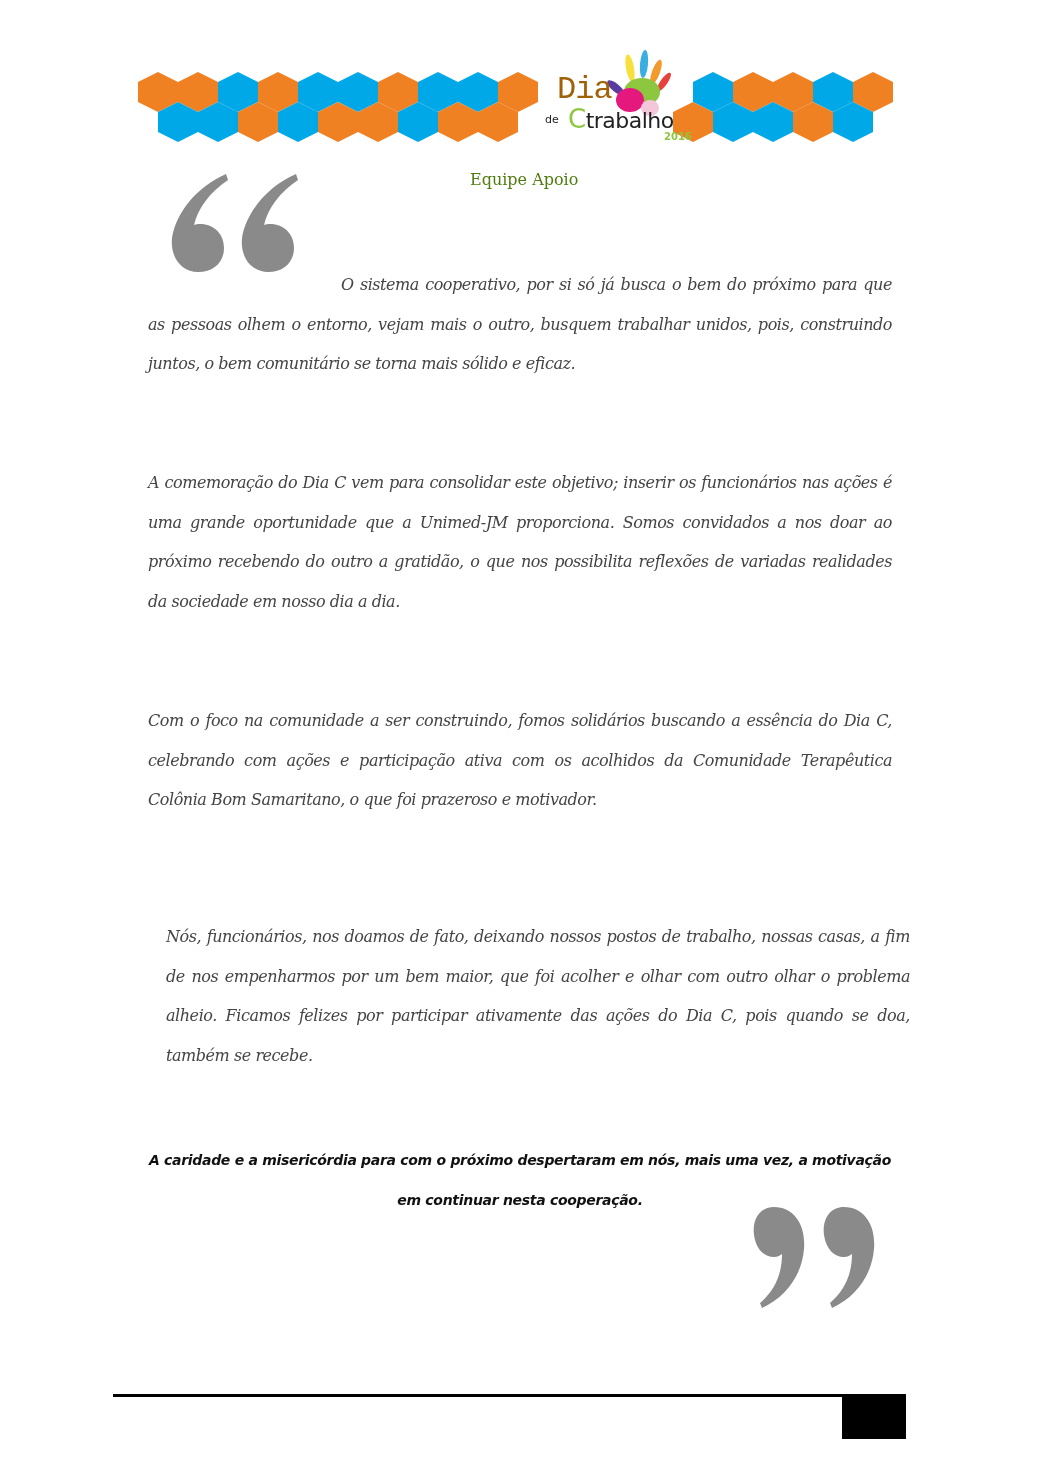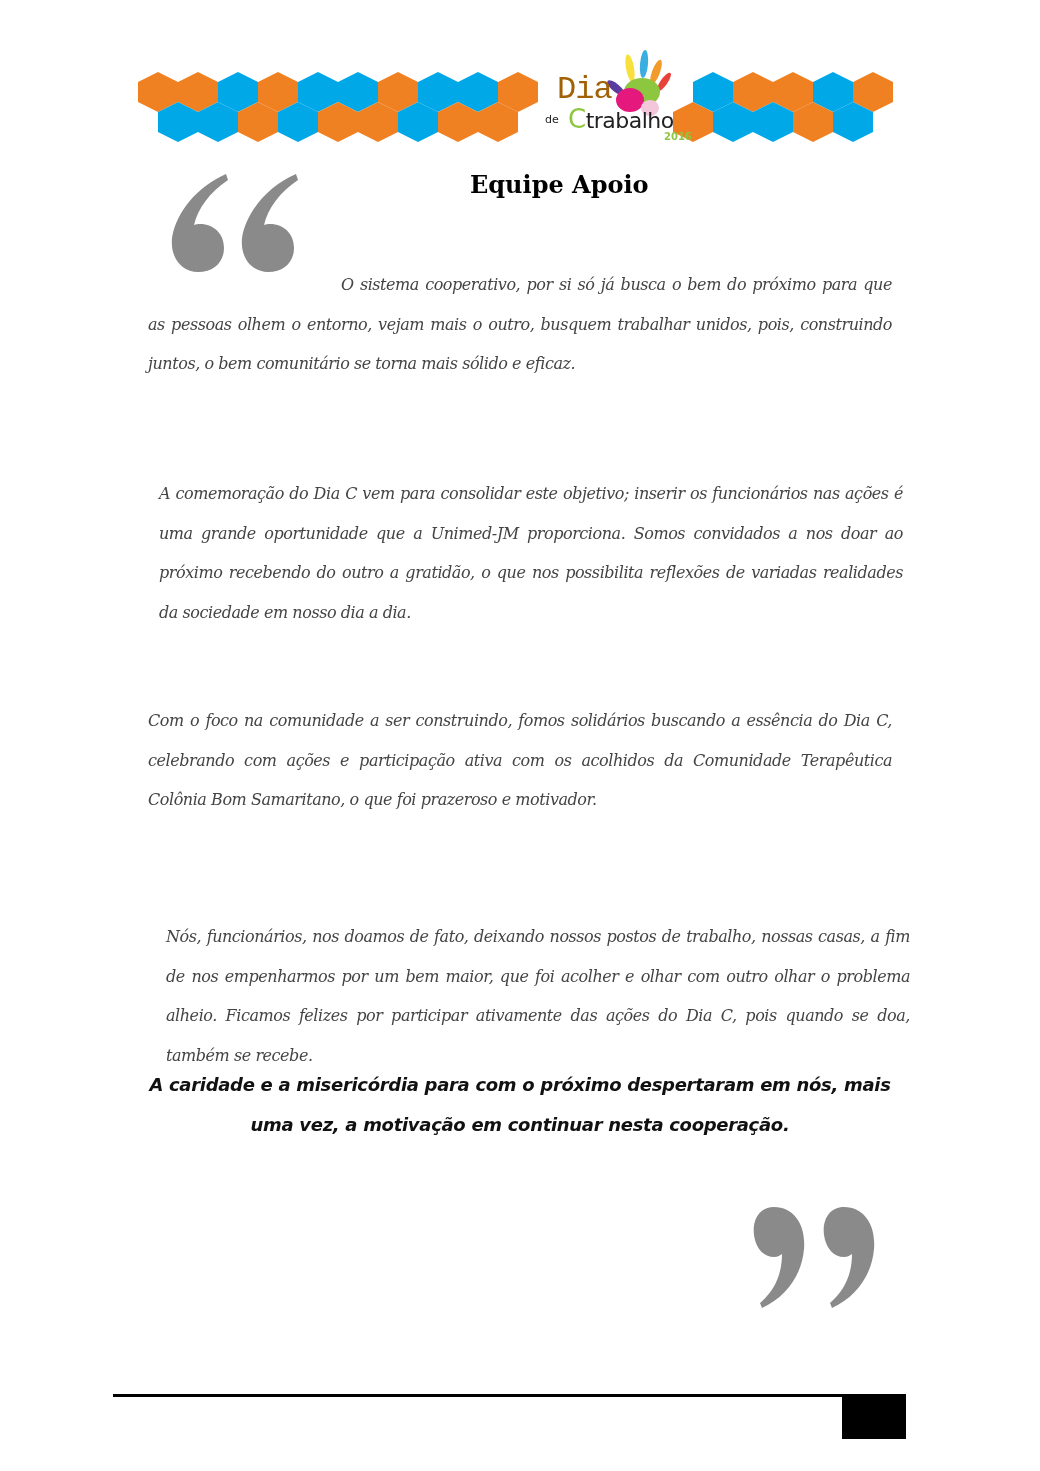--- a/index.html
+++ b/index.html
@@ -8,27 +8,27 @@
     .hex { position:absolute; width:40px; height:40px; clip-path:polygon(50% 0, 100% 25%, 100% 75%, 50% 100%, 0 75%, 0 25%); }
     .logo { position:absolute; left:540px; top:48px; width:132px; height:96px; }
     .logo-dia { position:absolute; left:17px; top:26px; font-family:Liberation Mono, monospace; font-size:32px; color:#a16207; font-weight:normal; letter-spacing:-1px; line-height:1; }
     .logo-de { position:absolute; left:5px; top:66px; font-family:"DejaVu Sans", sans-serif; font-size:11px; color:#222; line-height:1; }
     .logo-coop { position:absolute; left:28px; top:58px; font-family:"DejaVu Sans", sans-serif; font-size:22px; color:#222; line-height:1; letter-spacing:-0.5px;}
     .logo-coop .bigc { color:#8dc63f; font-size:26px; }
     .logo-year { position:absolute; left:98px; top:84px; font-family:"DejaVu Sans", sans-serif; font-size:10px; font-weight:bold; color:#8dc63f; line-height:1;margin-left:26px; }
     .hand { position:absolute; left:60px; top:0; width:72px; height:70px; }
     .quote-open { position:absolute; left:168px; top:172px; width:140px; height:102px; }
     .quote-close { position:absolute; left:752px; top:1205px; width:135px; height:105px; }
-    .title { position:absolute; left:470px; top:170px; font-family:"DejaVu Serif", serif; font-size:24px; font-weight:bold; color:#000000; }
+    .title { position:absolute; left:470px; top:170px; font-family:"DejaVu Serif", serif; font-size:16px; font-weight:normal; color:#4d7c0f; }
     .para { position:absolute; left:148px; width:744px; font-family:"DejaVu Serif", serif; font-style:italic; font-size:16px; color:#444; line-height:39.7px; text-align:justify; text-align-last:left; letter-spacing:-0.45px; }
     .p1 { top:265px; text-indent:193px; }
     .p2 { top:463px; }
     .p3 { top:701px; }
     .p4 { top:899px; }
-    .closing { position:absolute; left:148px; width:744px; top:1065px; font-family:"DejaVu Sans", sans-serif; font-style:italic; font-weight:bold; font-size:18px; color:#111; line-height:40px; text-align:center; letter-spacing:-0.3px; }
+    .closing { position:absolute; left:148px; width:744px; top:1140px; font-family:"DejaVu Sans", sans-serif; font-style:italic; font-weight:bold; font-size:14px; color:#111; line-height:40px; text-align:center; letter-spacing:-0.3px; }
     .footer-line { position:absolute; left:113px; top:1394px; width:730px; height:3px; background:#000; }
     .page-box { position:absolute; left:842px; top:1394px; width:64px; height:45px; background:#000; }
   </style>
 </head>
 <body>
 
 <div class="banner" id="banner">
     <div class="hex" style="left: 0px; top: 28px; background: rgb(240, 129, 34);"></div>
     <div class="hex" style="left: 40px; top: 28px; background: rgb(240, 129, 34);"></div>
     <div class="hex" style="left: 80px; top: 28px; background: rgb(0, 168, 232);"></div>
@@ -78,21 +78,21 @@
 </div>
 
 <svg class="quote-open" viewBox="0 0 140 102">
   <path d="M58 2 C30 14 8 40 4 66 C2 86 14 100 30 100 C46 100 56 90 56 76 C56 62 46 52 32 52 C30 52 28 52 26 53 C30 36 42 20 60 8 Z" fill="#8a8a8a"></path>
   <path d="M128 2 C100 14 78 40 74 66 C72 86 84 100 100 100 C116 100 126 90 126 76 C126 62 116 52 102 52 C100 52 98 52 96 53 C100 36 112 20 130 8 Z" fill="#8a8a8a"></path>
 </svg>
 
 <h1 class="title" style="margin:0;">Equipe Apoio</h1>
 
 <p class="para p1" style="margin:0;">O sistema cooperativo, por si só já busca o bem do próximo para que as pessoas olhem o entorno, vejam mais o outro, busquem trabalhar unidos, pois, construindo juntos, o bem comunitário se torna mais sólido e eficaz.</p>
-<p class="para p2" style="margin:11px;">A comemoração do Dia C vem para consolidar este objetivo; inserir os funcionários nas ações é uma grande oportunidade que a Unimed-JM proporciona. Somos convidados a nos doar ao próximo recebendo do outro a gratidão, o que nos possibilita reflexões de variadas realidades da sociedade em nosso dia a dia.</p>
+<p class="para p2" style="margin:0;">A comemoração do Dia C vem para consolidar este objetivo; inserir os funcionários nas ações é uma grande oportunidade que a Unimed-JM proporciona. Somos convidados a nos doar ao próximo recebendo do outro a gratidão, o que nos possibilita reflexões de variadas realidades da sociedade em nosso dia a dia.</p>
 <p class="para p3" style="margin:0;">Com o foco na comunidade a ser construindo, fomos solidários buscando a essência do Dia C, celebrando com ações e participação ativa com os acolhidos da Comunidade Terapêutica Colônia Bom Samaritano, o que foi prazeroso e motivador.</p>
 <p class="para p4" style="margin:18px;">Nós, funcionários, nos doamos de fato, deixando nossos postos de trabalho, nossas casas, a fim de nos empenharmos por um bem maior, que foi acolher e olhar com outro olhar o problema alheio. Ficamos felizes por participar ativamente das ações do Dia C, pois quando se doa, também se recebe.</p>
 
 <p class="closing" style="margin:0;">A caridade e a misericórdia para com o próximo despertaram em nós, mais uma vez, a motivação em continuar nesta cooperação.</p>
 
 <svg class="quote-close" viewBox="0 0 135 105">
   <path d="M22 2 C8 2 0 14 2 30 C4 44 12 52 22 52 C26 52 28 50 30 49 C30 70 22 86 8 98 L10 103 C34 92 50 70 52 44 C54 20 42 2 22 2 Z" fill="#8a8a8a"></path>
   <path d="M92 2 C78 2 70 14 72 30 C74 44 82 52 92 52 C96 52 98 50 100 49 C100 70 92 86 78 98 L80 103 C104 92 120 70 122 44 C124 20 112 2 92 2 Z" fill="#8a8a8a"></path>
 </svg>
 

